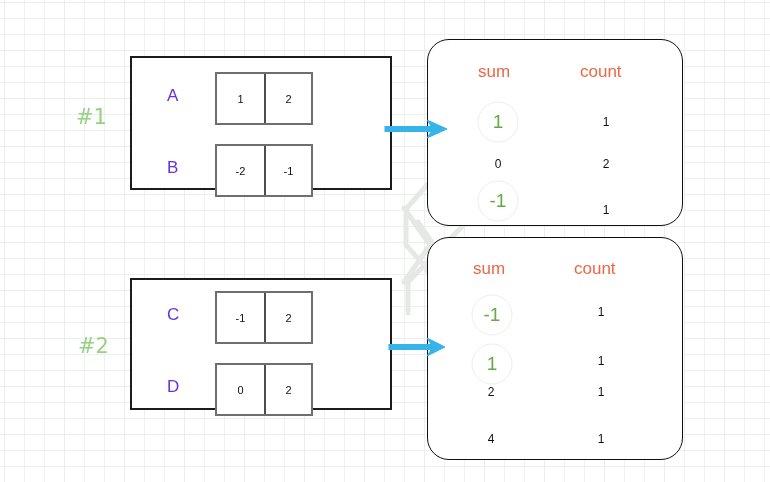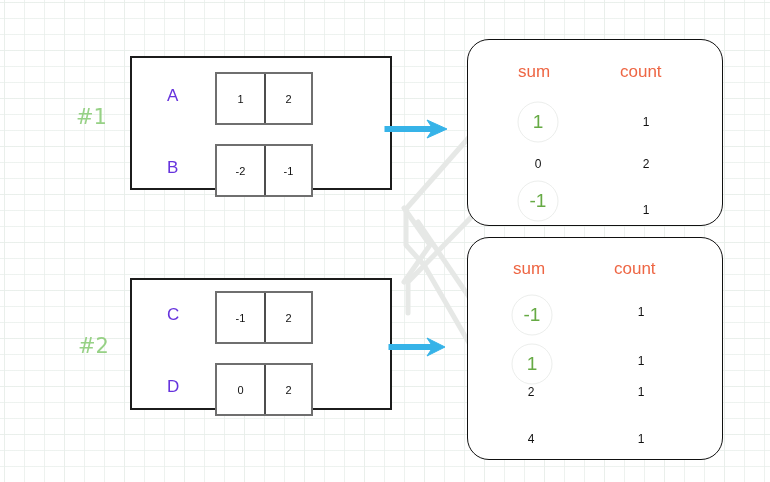--- a/index.html
+++ b/index.html
@@ -75,21 +75,20 @@
   }
   .cell.second { border-left: 2px solid #4d4d4d; }
 
   
   .panel {
     position: absolute;
     border: 1.6px solid #111111;
     border-radius: 22px;
     background: #ffffff;
     box-sizing: border-box;
-    margin-left: 40px;
   }
   .col-head {
     position: absolute;
     color: #ee6644;
     font-size: 17px;
     font-family: "Liberation Sans", sans-serif;
   }
   .cellval {
     position: absolute;
     font-size: 12px;

